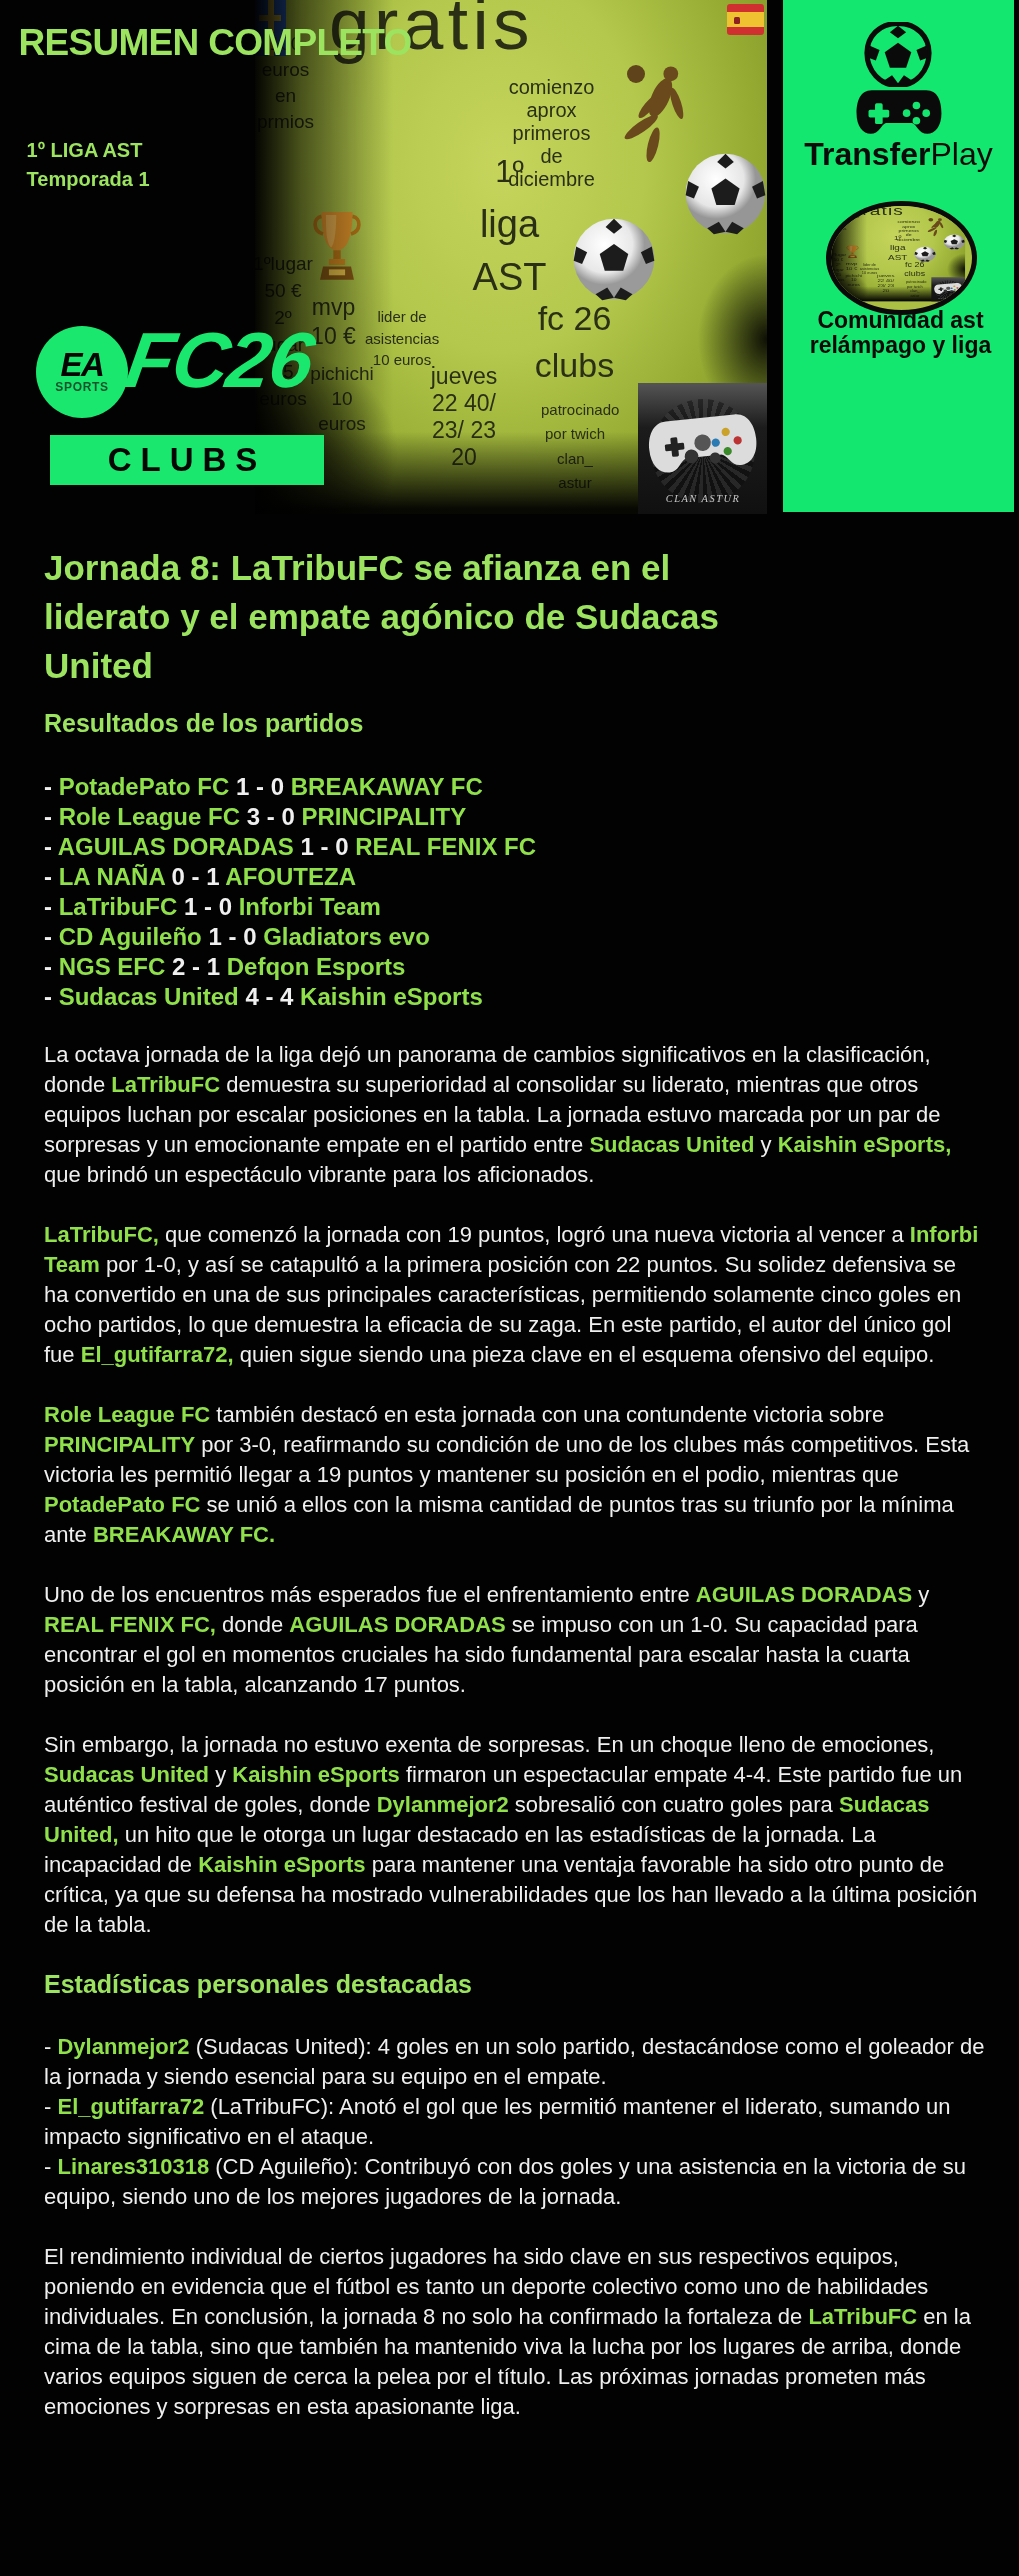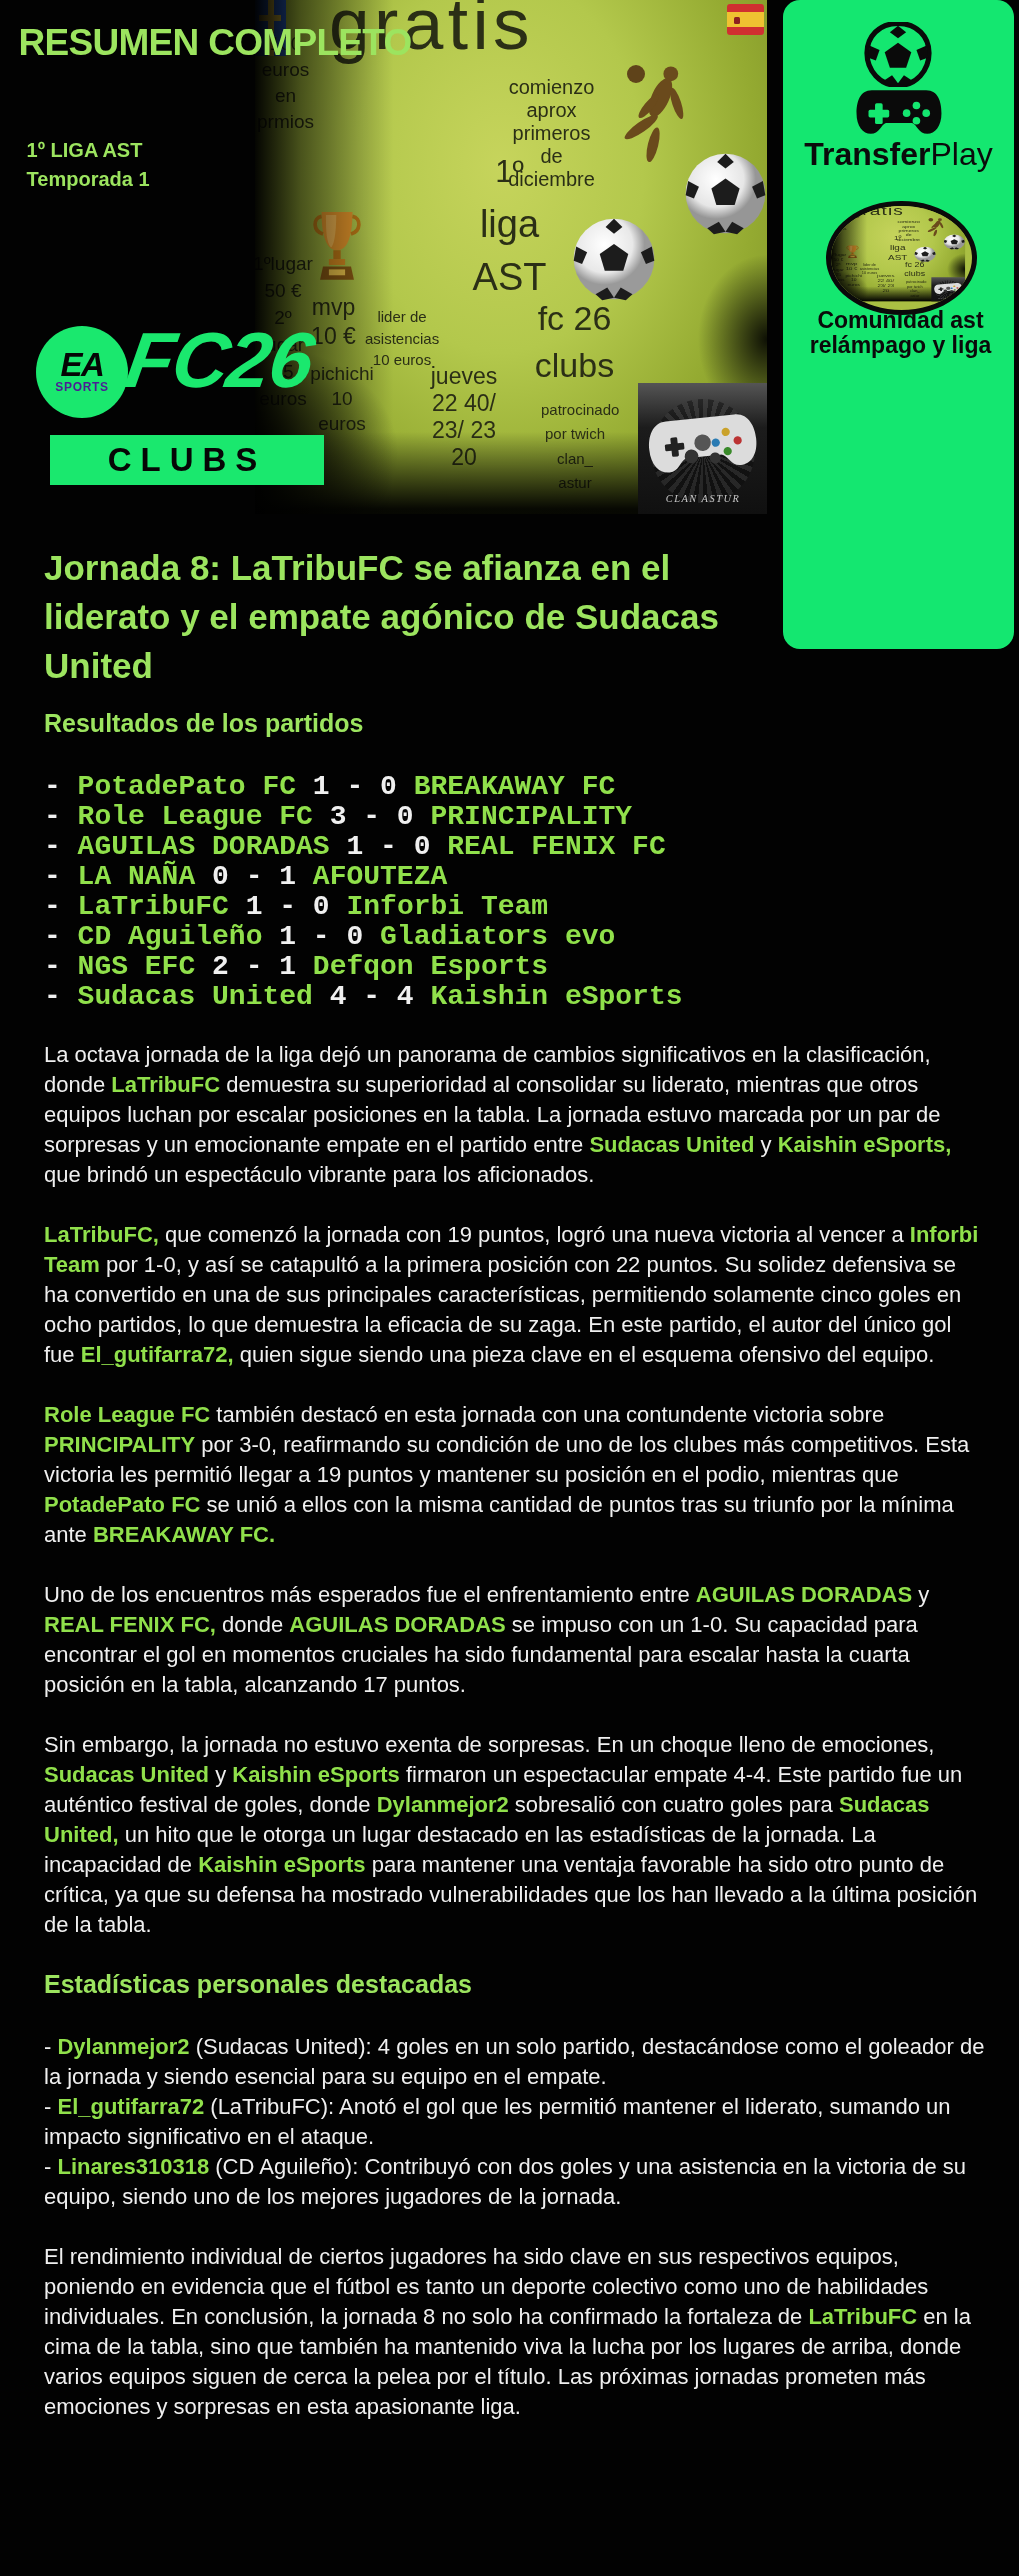--- a/index.html
+++ b/index.html
@@ -55,46 +55,46 @@
     linear-gradient(to right,rgba(0,0,0,.97) 0%,rgba(0,0,0,.55) 9%,rgba(0,0,0,0) 27%),
     linear-gradient(to top,rgba(0,0,0,.95) 1%,rgba(0,0,0,0) 16%),
     radial-gradient(ellipse 40% 30% at 0% 88%,rgba(0,0,0,.95),rgba(0,0,0,0) 70%),
     radial-gradient(ellipse 18% 22% at 100% 66%,rgba(0,0,0,.9),rgba(0,0,0,0) 75%);}
 
   
   .fcbadge{position:absolute;z-index:11;}
   .ea-circle{position:absolute;left:36px;top:326px;width:92px;height:92px;border-radius:50%;background:#1ae86e;
     display:flex;flex-direction:column;align-items:center;justify-content:center;}
   .ea-mark{font-size:33px;font-weight:900;font-style:italic;color:#050505;line-height:30px;letter-spacing:-1.5px;}
-  .ea-sports{font-size:12px;font-weight:800;color:#4c1d95;letter-spacing:0.7px;}
+  .ea-sports{font-size:12px;font-weight:800;color:#14532d;letter-spacing:0.7px;}
   .fc-word{position:absolute;left:127px;top:320px;font-size:78px;font-weight:700;font-style:italic;
     color:#1ae86e;letter-spacing:-1.5px;transform:skewX(-9deg);line-height:81px;}
   .clubs-box{position:absolute;left:50px;top:435px;width:274px;height:50px;background:#1ae86e;
     display:flex;align-items:center;justify-content:center;}
   .clubs-text{font-size:33px;font-weight:800;letter-spacing:9px;color:#060606;}
 
   
-  .panel{position:absolute;left:783px;top:0;width:231px;height:649px;background:#14e770;border-radius:17px;}
+  .panel{position:absolute;left:783px;top:0;width:231px;height:512px;background:#14e770;}
   .tp-ball{position:absolute;left:78px;top:22px;}
   .tp-pad{position:absolute;left:70px;top:87px;}
   .tp-name{position:absolute;left:0;top:136px;width:100%;text-align:center;font-size:32px;color:#0b0b0b;white-space:nowrap;}
   .tp-name .b{font-weight:800;}
   .tp-name .l{font-weight:400;}
   .mini{position:absolute;left:43px;top:201px;width:141px;height:104px;border:5.2px solid #0a0a0a;border-radius:50%;
     overflow:hidden;background:#aabf43;}
   .mini .poster{left:0;top:0;transform:scale(0.262,0.186);transform-origin:0 0;}
   .tp-tagline{position:absolute;left:2px;top:308px;width:100%;text-align:center;
     font-size:23px;line-height:25px;font-weight:800;color:#0a0a0a;}
 
   
   .article{position:absolute;left:44px;top:543px;width:942px;}
   .article h1{margin:0 0 19px 0;max-width:751px;font-size:35px;line-height:49px;font-weight:800;color:#9ce45f;}
   .article h2{margin:0 0 34px 0;font-size:25px;font-weight:800;color:#9ce45f;}
   .article h3{margin:8px 0 33px 0;font-size:25px;font-weight:800;color:#9ce45f;}
-  .results{margin:8px 0 28px 0;font-size:28px;line-height:30px;font-weight:700;color:#f0f0f0;font-family:Liberation Mono, monospace;}
+  .results{margin:8px 0 28px 0;font-size:24px;line-height:30px;font-weight:700;color:#f0f0f0;}
   .para{margin:0 0 30px 0;font-size:22px;line-height:30px;font-weight:400;color:#efefef;}
   .stats{margin:0 0 30px 0;font-size:22px;line-height:30px;font-weight:400;color:#efefef;}
   .g{color:#90e04b;font-weight:700;}
   .ln{display:block;}
 </style>
 </head>
 <body>
 
 <div id="page">
 

